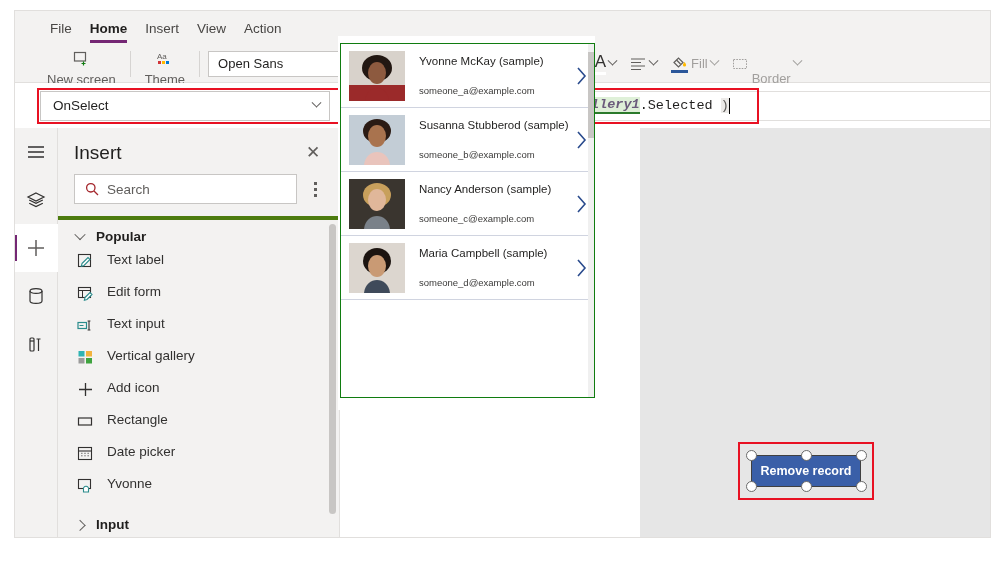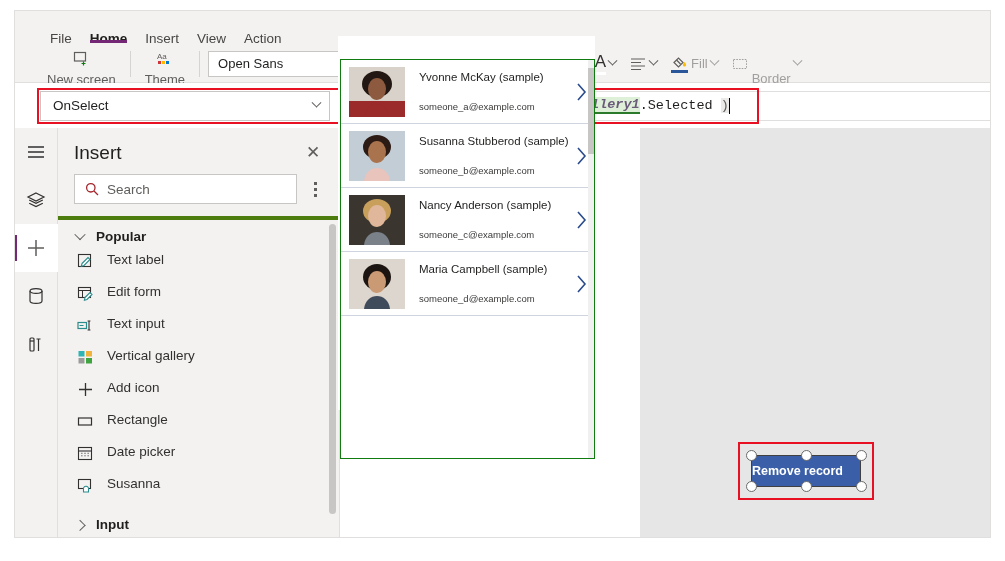--- a/index.html
+++ b/index.html
@@ -22,21 +22,21 @@
     background: #f3f2f1;
     border-top: 1px solid #e1dfdd;
     border-left: 1px solid #e1dfdd;
     border-right: 1px solid #e1dfdd;
     display: flex; align-items: center;
     padding-left: 26px;
   }
   .menu-item {
     font-size: 13.5px; color: #484644;
     padding: 0 9px; height: 35px;
-    display: flex; align-items: flex-end;
+    display: flex; align-items: center;
     position: relative; cursor: default;
   }
   .menu-item.active { color: #201f1e; font-weight: bold; }
   .menu-item.active::after {
     content: ""; position: absolute;
     left: 9px; right: 9px; bottom: 3px;
     height: 2.5px; background: #742774;
   }
 
   
@@ -244,22 +244,22 @@
     background: #e6e6e6;
   }
   .screen {
     position: absolute; left: 338px; top: 36px;
     width: 257px; height: 374px;
     background: #ffffff;
   }
 
   
   .gallery {
-    position: absolute; left: 340px; top: 59px;
-    width: 255px; height: 400px;
+    position: absolute; left: 340px; top: 43px;
+    width: 255px; height: 355px;
     border: 1.5px solid #107c10;
     background: #ffffff;
     overflow: hidden;
   }
   .gal-item {
     position: relative;
     height: 64px;
     display: flex; align-items: center;
     border-bottom: 1px solid #d0d4e0;
     background: #ffffff;
@@ -297,21 +297,21 @@
   .redbox-btn {
     position: absolute; inset: 0;
     border: 2.5px solid #e81123;
     pointer-events: none;
   }
   .pa-button {
     position: absolute; left: 13px; top: 13px;
     width: 110px; height: 32px;
     background: #3a5fa8;
     border: 1.5px solid #404040;
-    display: flex; align-items: center; 
+    display: flex; align-items: center; justify-content: center;
     color: #ffffff; font-size: 12.5px; font-weight: bold;
     cursor: default;
   }
   .handle {
     position: absolute; width: 11px; height: 11px;
     background: #ffffff; border: 1px solid #6b6b6b;
     border-radius: 50%;
   }
   .h-tl { left: 8px;  top: 8px; }
   .h-tc { left: 63px; top: 8px; }
@@ -605,21 +605,21 @@
         <span class="ins-label">Date picker</span>
       </div>
 
       <div class="ins-row">
         <span class="ins-ic">
           <svg width="17" height="17" viewBox="0 0 17 17">
             <rect x="1.5" y="2.5" width="12" height="9" fill="none" stroke="#323130" stroke-width="1.1"></rect>
             <path d="M6.5 12.5a2.6 2.6 0 1 1 5 0v2.5h-5z" fill="#fff" stroke="#2a8c8c" stroke-width="1.1"></path>
           </svg>
         </span>
-        <span class="ins-label">Susanna</span>
+        <span class="ins-label">Yvonne</span>
       </div>
 
       <div class="grp-row">
         <span class="chev-r"></span>
         <span class="grp-label">Input</span>
       </div>
 
       <div class="panel-scroll"></div>
     </div>
   </div>

